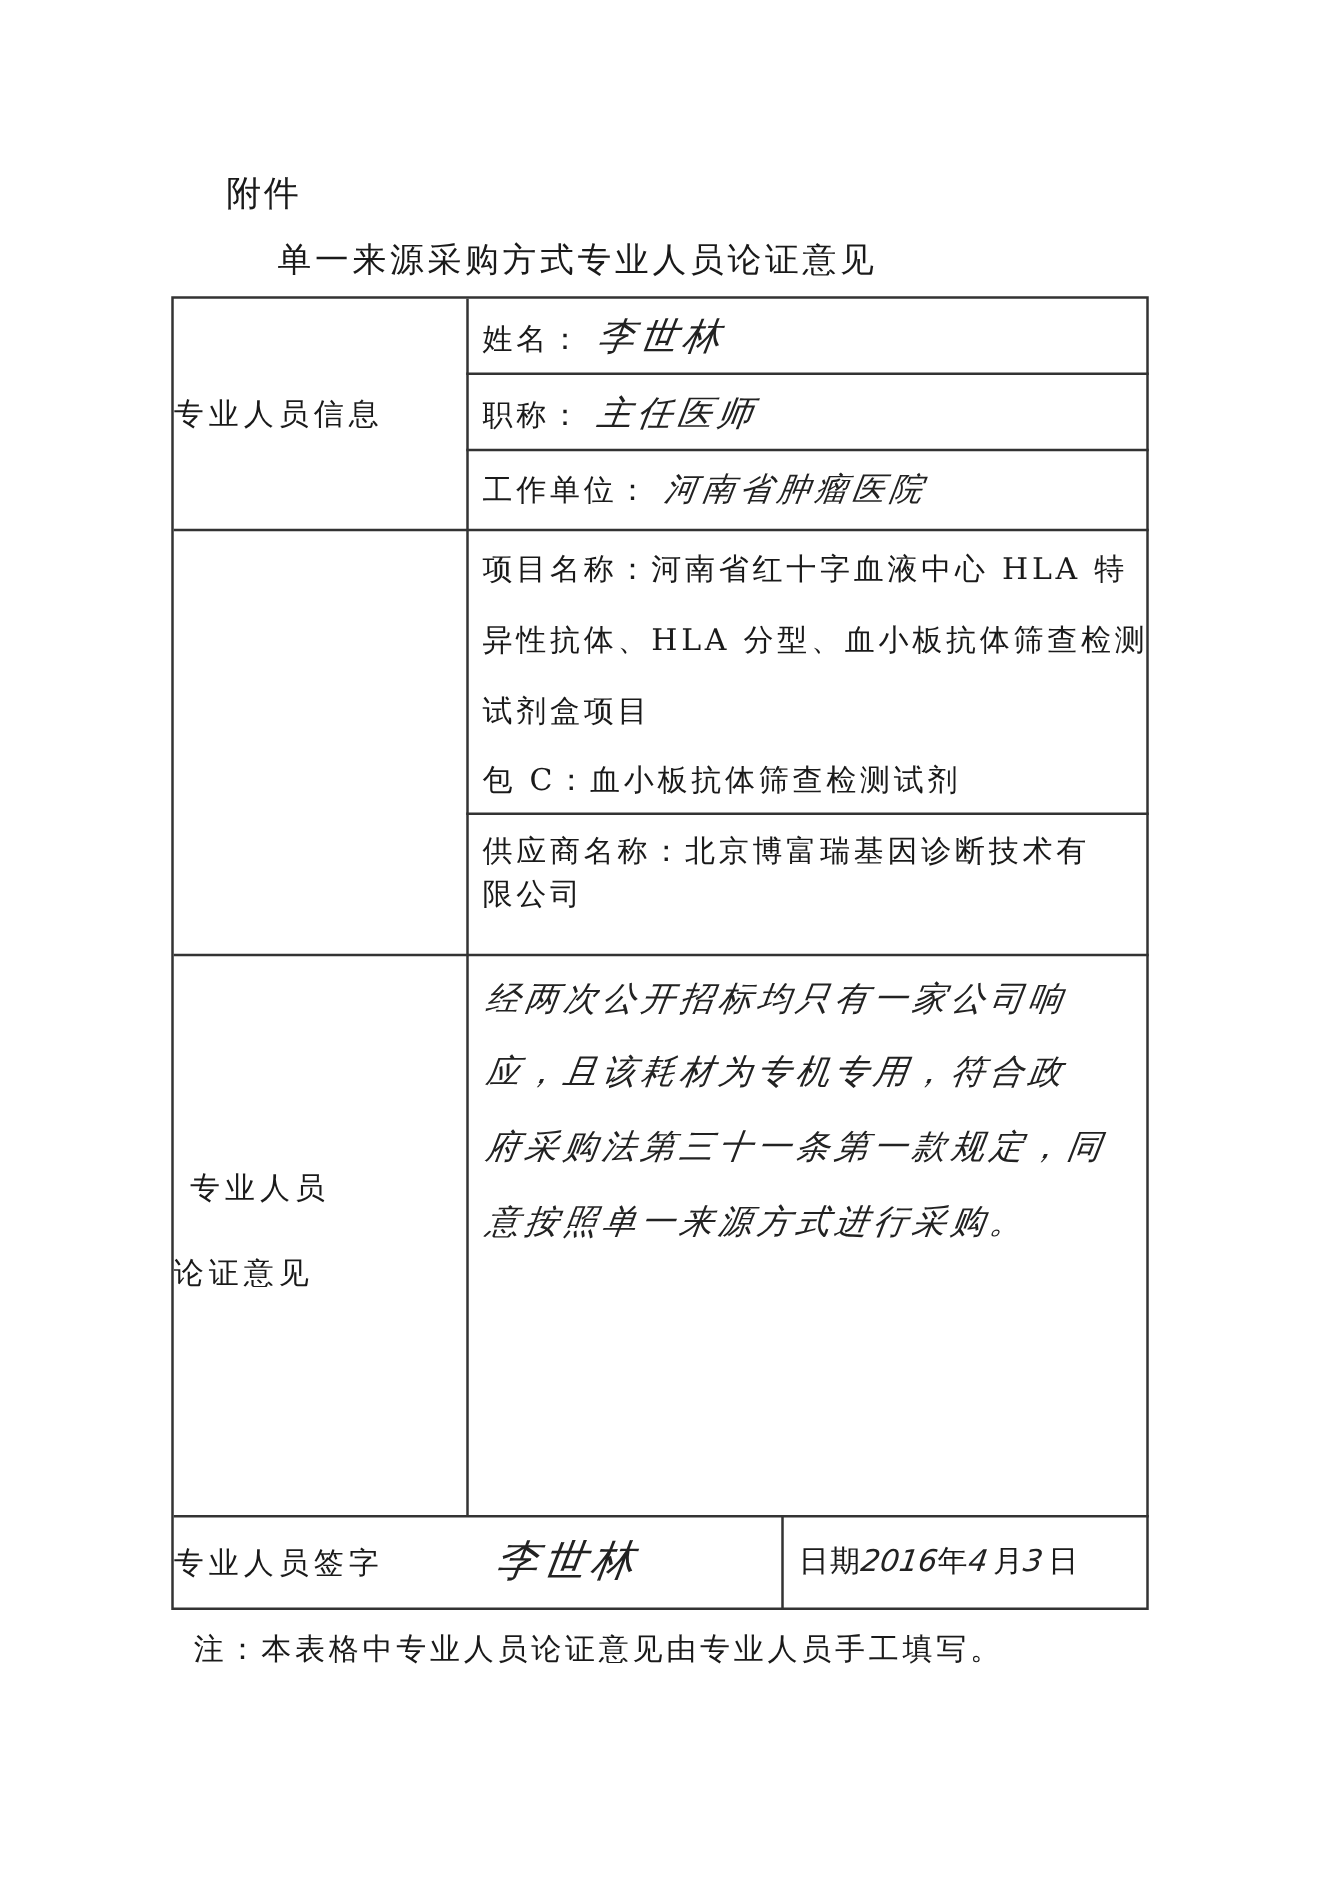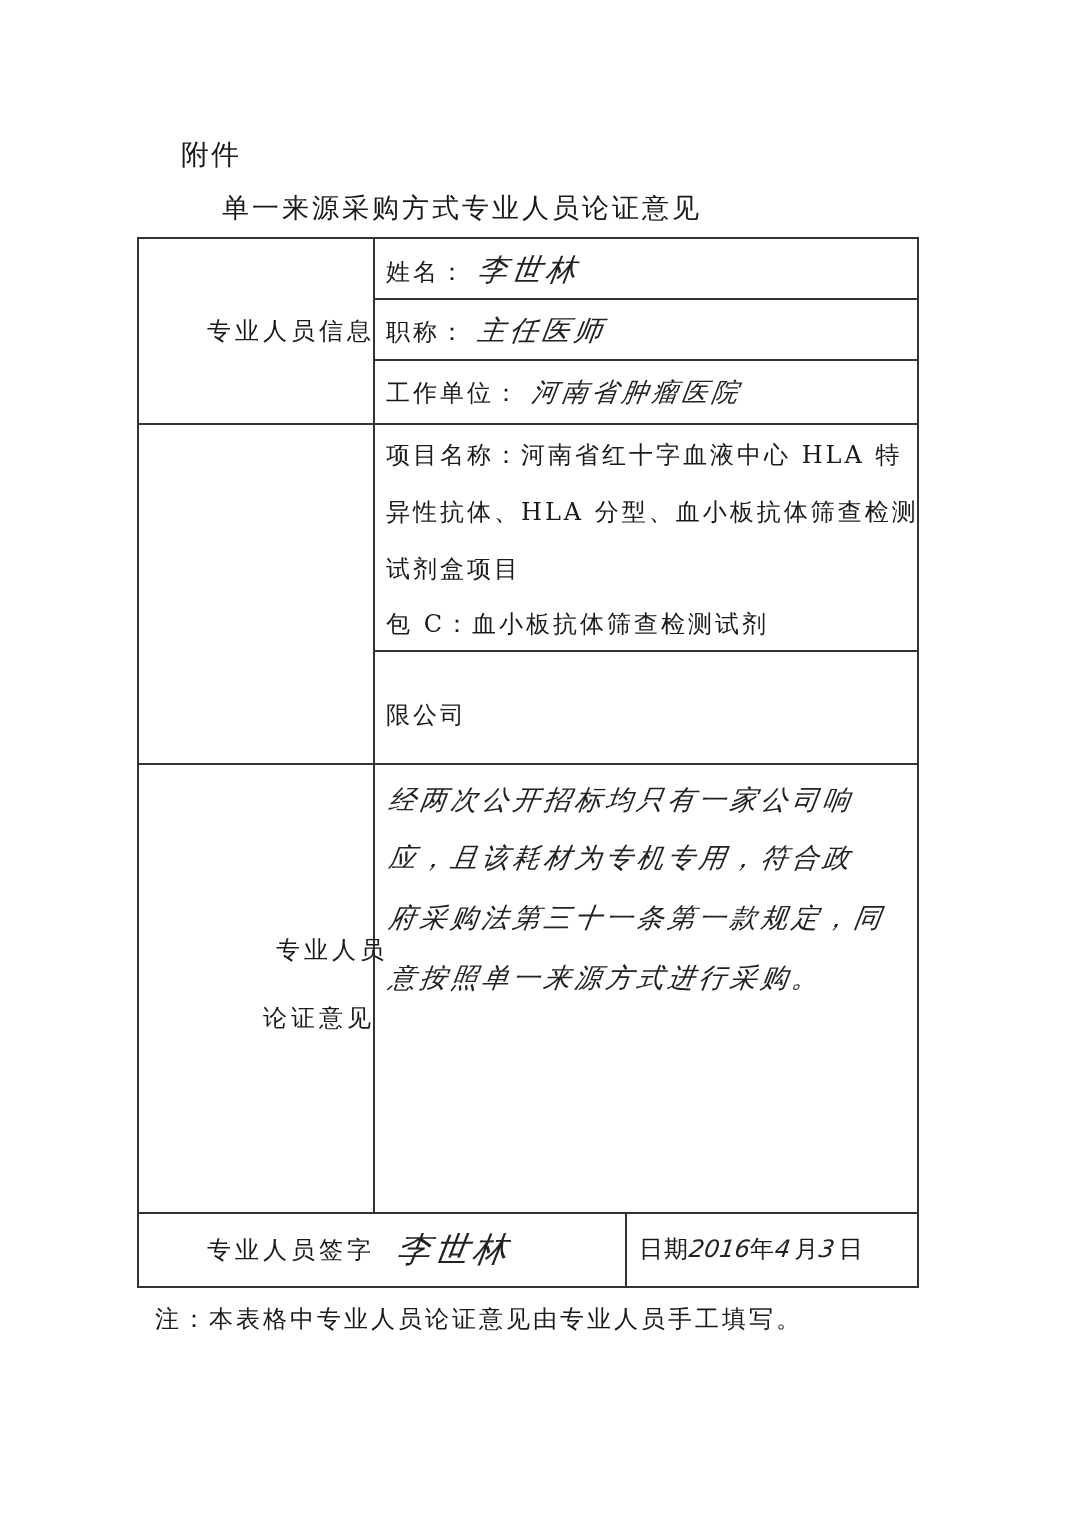--- a/index.html
+++ b/index.html
@@ -5,21 +5,21 @@
   html, body { margin: 0; padding: 0; background: #ffffff; }
   body { width: 1070px; height: 1514px; position: relative; overflow: hidden;
          font-family: "DejaVu Serif", "Liberation Serif", serif; color: #1a1a1a; }
   .attach { position: absolute; left: 155px; top: 136px; font-size: 28px; letter-spacing: 2px; margin-left: 26px; }
   .title { position: absolute; left: 0; width: 924px; top: 190px; text-align: center;
            font-size: 27px; letter-spacing: 3px; }
   .tbl { position: absolute; left: 137px; top: 237px; width: 782px; height: 1051px;
          border: 2px solid #333; box-sizing: border-box; }
   .hl { position: absolute; height: 0; border-top: 2px solid #333; }
   .vl { position: absolute; width: 0; border-left: 2px solid #333; }
-  .cell-label { position: absolute; left: 0; width: 236px; text-align: right;
+  .cell-label { position: absolute; left: 0; width: 236px; text-align: left;
                 font-size: 24px; letter-spacing: 4px; line-height: 58px; }
   .txt { position: absolute; font-size: 24px; letter-spacing: 3px; line-height: 56px; white-space: nowrap; }
   .hand { font-family: "DejaVu Sans", sans-serif; font-style: italic; color: #222;
           font-weight: normal; letter-spacing: 4px; transform: skewX(-8deg); display: inline-block; }
   .note { position: absolute; left: 155px; top: 1303px; font-size: 24px; letter-spacing: 3px; }
   .sig { font-size: 30px; }
 </style>
 </head>
 <body>
 
@@ -50,20 +50,21 @@
   </div>
   <div class="txt" style="left:247px; top:125px;">
     <span>工作单位：</span>
     <span class="hand" style="font-size:26px;">河南省肿瘤医院</span>
   </div>
 
   <div class="txt" style="left:247px; top:188px;">项目名称：河南省红十字血液中心 HLA 特</div>
   <div class="txt" style="left:247px; top:245px;">异性抗体、HLA 分型、血小板抗体筛查检测</div>
   <div class="txt" style="left:247px; top:302px;">试剂盒项目</div>
   <div class="txt" style="left:247px; top:357px;">包 C：血小板抗体筛查检测试剂</div>
+  <div class="txt" style="left:247px; top:414px;">供应商名称：北京博富瑞基因诊断技术有</div>
   <div class="txt" style="left:247px; top:448px;">限公司</div>
 
   <div class="cell-label" style="top:682px;padding-left:13px;">专业人员</div>
   <div class="cell-label" style="top:750px;">论证意见</div>
   <div class="txt hand" style="left:250px; top:532px; font-size:27px; line-height:58px;">经两次公开招标均只有一家公司响</div>
   <div class="txt hand" style="left:250px; top:590px; font-size:27px; line-height:58px;">应，且该耗材为专机专用，符合政</div>
   <div class="txt hand" style="left:250px; top:650px; font-size:27px; line-height:58px;">府采购法第三十一条第一款规定，同</div>
   <div class="txt hand" style="left:250px; top:710px; font-size:27px; line-height:58px;">意按照单一来源方式进行采购。</div>
 
   <div class="cell-label" style="top:982px;">专业人员签字</div>

